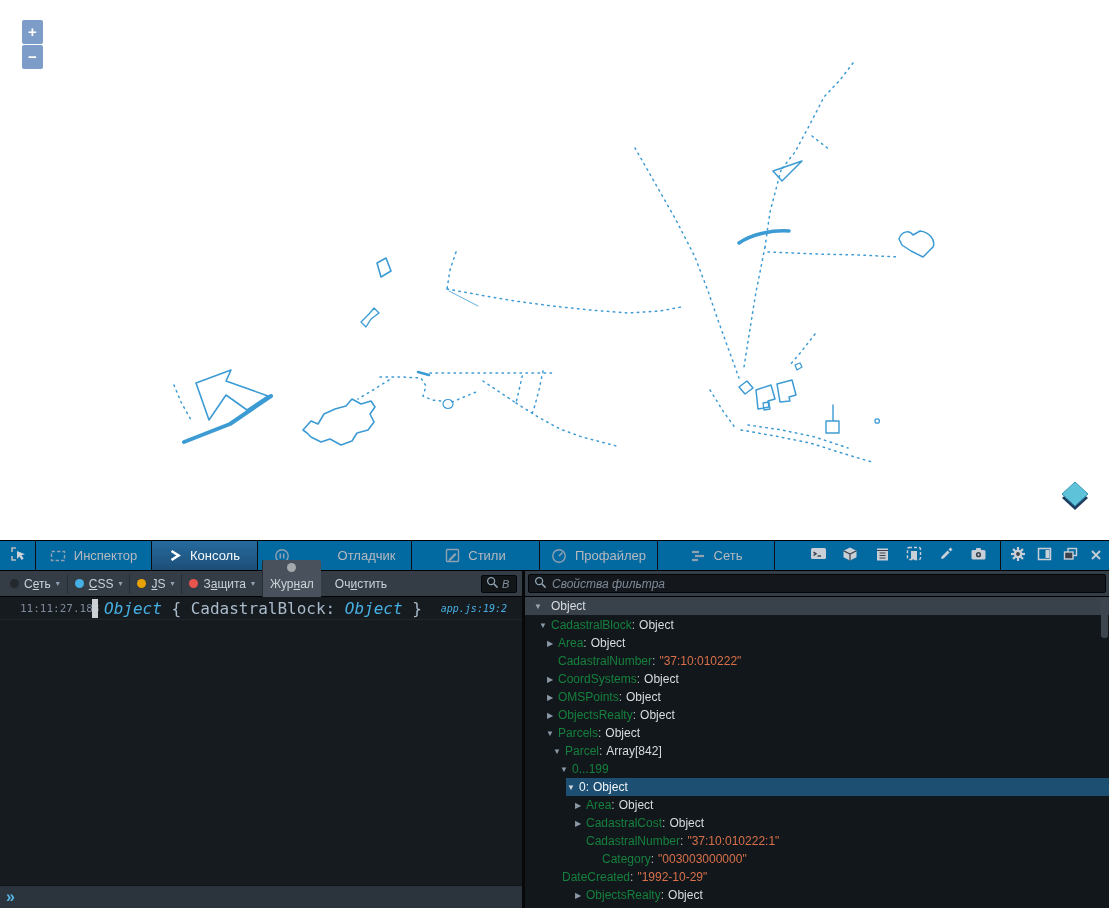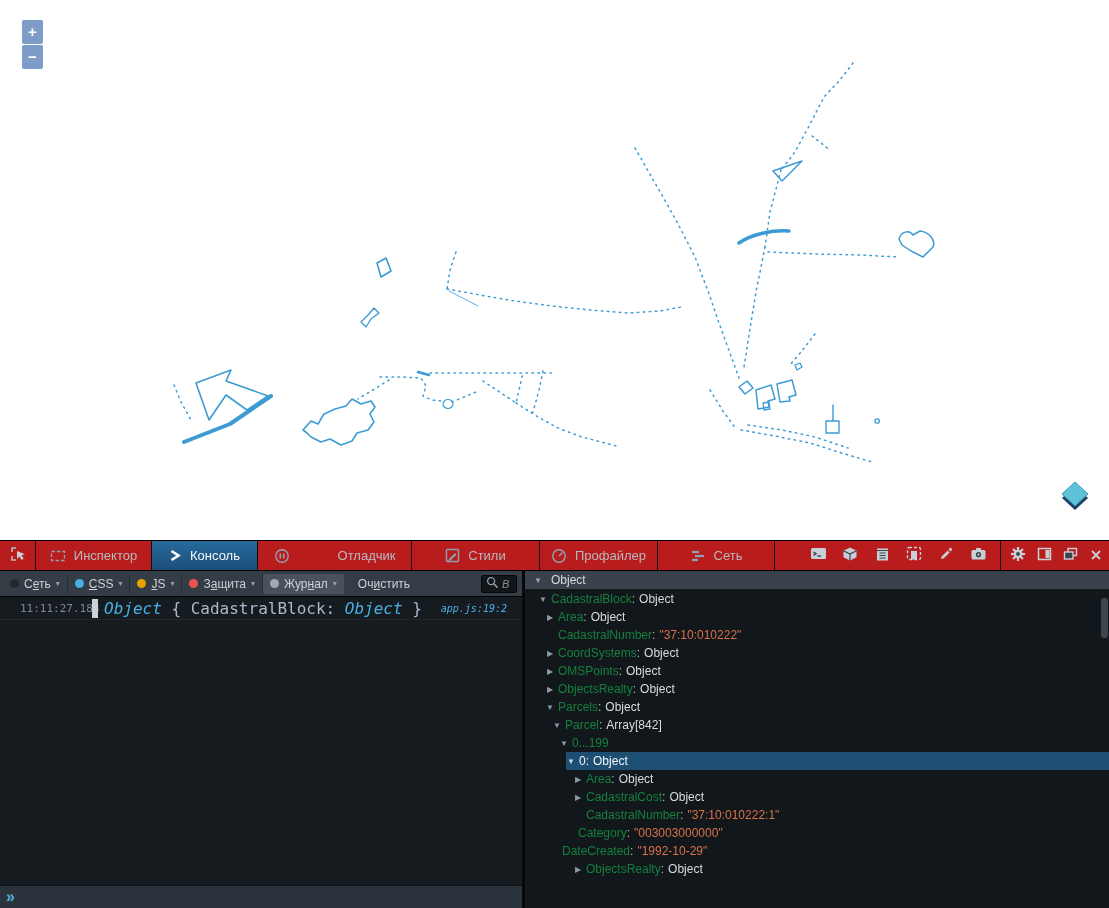--- a/index.html
+++ b/index.html
@@ -11,39 +11,39 @@
   
   .map { position:absolute; left:0; top:0; width:1109px; height:540px; background:#ffffff; }
   .map svg { position:absolute; left:0; top:0; }
   .zoomctl { position:absolute; left:22px; top:20px; z-index:5; }
   .zbtn {
     width:21px; height:24px; background:#7d9cc8; color:#fff; text-align:center;
     font:bold 15px/24px "Liberation Sans",sans-serif; border-radius:2px; margin-bottom:1px; cursor:pointer;
   }
   
   .devtools { position:absolute; left:0; top:540px; width:1109px; height:368px; background:#171c21; border-top:1px solid #000; }
-  .tabbar { height:30px; background:#b91c1c; border-bottom:1px solid #000; display:flex; align-items:stretch; }
+  .tabbar { height:30px; background:#0369a1; border-bottom:1px solid #000; display:flex; align-items:stretch; }
   .pickbtn { width:36px; display:flex; align-items:center; justify-content:center; border-right:1px solid #0b0d0f; cursor:pointer; }
   #tabs { display:flex; }
   .tab { display:flex; align-items:center; justify-content:center; gap:8px; color:#b6babf; font-size:13px; border-right:1px solid #0b0d0f; cursor:pointer; }
   .tab:nth-child(1){width:116px;} .tab:nth-child(2){width:106px;} .tab:nth-child(3){width:154px;gap:48px;}
   .tab:nth-child(4){width:128px;text-align:center;} .tab:nth-child(5){width:118px;} .tab:nth-child(6){width:117px;}
   .tab.active { background:linear-gradient(180deg,#266b9e 0%,#1c4e77 100%); color:#f5f8fa;align-items:center; }
   .ticon { display:flex; align-items:center; }
   #cmdicons { margin-left:auto; display:flex; align-items:center; }
   #winicons { display:flex; align-items:center; border-left:1px solid #0b0d0f; margin-left:6px; padding-left:4px; }
   .cmdbtn { width:32px; height:29px; display:flex; align-items:center; justify-content:center; cursor:pointer; }
   .cmdbtn.small { width:26px; }
   
   .left { position:absolute; left:0; top:30px; width:522px; height:337px; display:flex; flex-direction:column; background:#171c21; }
   .splitter { position:absolute; left:522px; top:30px; width:3px; height:337px; background:#06080a; }
   .filter-row { height:26px; background:#343c45; border-bottom:1px solid #000; display:flex; align-items:center; padding:0 3px; font-size:12px; color:#ccd2d8; }
   .fgroup { display:flex; align-items:center; gap:5px; padding:3px 7px; border-radius:2px; cursor:pointer; }
   .fgroup + .fgroup { border-left:1px solid #262c33; }
-  .fgroup.highlight { background:#49525c; }
+  .fgroup.highlight { background:#49525c;flex-direction:column; }
   .dot { width:9px; height:9px; border-radius:50%; flex:none; }
   .ak { text-decoration:underline; }
   .farrow { font-size:8px; color:#8fa1b2; }
   .clear-btn { padding:3px 10px; margin-left:4px; cursor:pointer; }
   .searchbox { margin-left:auto; margin-right:2px; width:36px; height:18px; background:#121619; border:1px solid #01070b; border-radius:2px; display:flex; align-items:center; gap:3px; padding:0 4px; overflow:hidden; flex:none; }
   .searchbox .ph { font-style:italic; font-size:11px; color:#8490a0; white-space:nowrap; }
   .console-out { flex:1; background:#161b1f; overflow:hidden; }
   .log-row { height:23px; display:flex; align-items:center; border-bottom:1px solid #20262b; font-family:"DejaVu Sans Mono","Liberation Mono",monospace; font-size:11px; }
   .ts { color:#7c8899; padding-left:20px; width:92px; flex:none; }
   .groupbar { width:6px; height:19px; background:#ccd1d6; flex:none; }
@@ -315,20 +315,29 @@
         </div>
       </div>
       <div class="input-row">
         <span class="prompt">»</span>
       </div>
     </div>
 
     <div class="splitter"></div>
 
     <div class="right">
+      <div class="search-row">
+        <span class="bigsearch">
+          <span><svg width="13" height="13" viewBox="0 0 14 14">
+                <circle cx="5.5" cy="5.5" r="3.8" fill="none" stroke="#8fa1b2" stroke-width="1.4"></circle>
+                <line x1="8.5" y1="8.5" x2="12.5" y2="12.5" stroke="#8fa1b2" stroke-width="1.6"></line>
+              </svg></span>
+          <span class="ph">Свойства фильтра</span>
+        </span>
+      </div>
       <div class="obj-header">
         <span class="tw">▼</span>
         <span>Object</span>
       </div>
       <div id="tree">
           <div class="trow" style="padding-left: 13px;">
             <span class="tw">▼</span>
             <span class="pname">CadastralBlock</span>
             <span class="colon">:</span>
             <span class="pval ">Object</span>
@@ -396,21 +405,21 @@
             <span class="pname">CadastralCost</span>
             <span class="colon">:</span>
             <span class="pval ">Object</span>
           </div>
           <div class="trow" style="padding-left: 48px;">
             <span class="tw"></span>
             <span class="pname">CadastralNumber</span>
             <span class="colon">:</span>
             <span class="pval string">"37:10:010222:1"</span>
           </div>
-          <div class="trow" style="padding-left: 40px;">
+          <div class="trow" style="padding-left: 64px;">
             <span class="tw"></span>
             <span class="pname">Category</span>
             <span class="colon">:</span>
             <span class="pval string">"003003000000"</span>
           </div>
           <div class="trow" style="padding-left: 24px;">
             <span class="tw"></span>
             <span class="pname">DateCreated</span>
             <span class="colon">:</span>
             <span class="pval string">"1992-10-29"</span>

